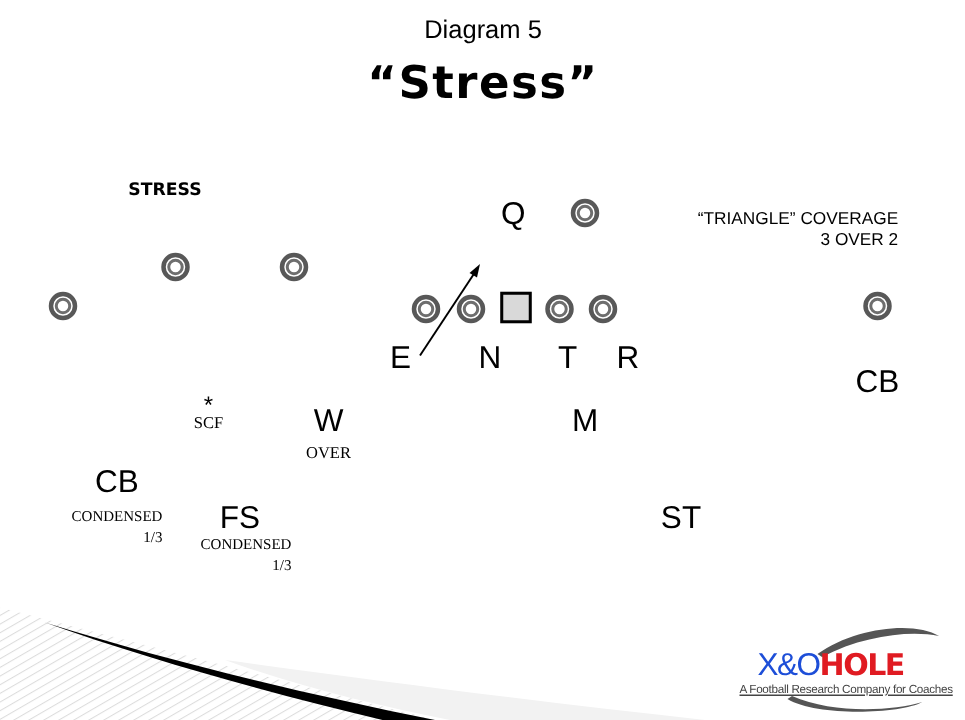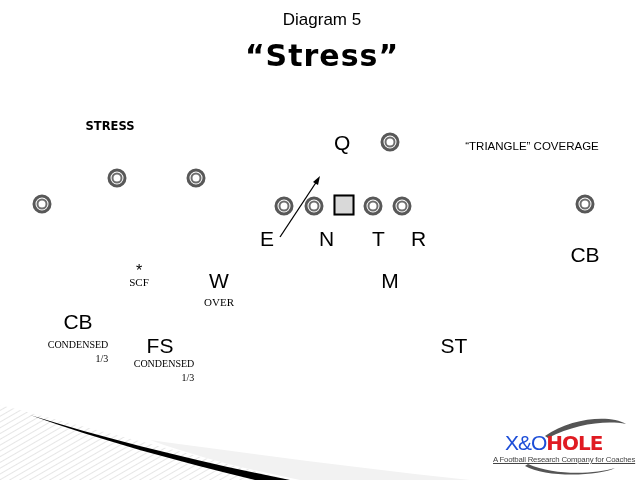--- a/index.html
+++ b/index.html
@@ -46,20 +46,21 @@
   <path d="M545,436 C570,418 610,414 626,424 C606,420 575,424 548,438 Z" fill="#555"></path>
   <path d="M525,466 C545,478 600,476 615,468 C595,474 555,476 528,464 Z" fill="#555"></path>
 </svg>
 
 <div class="abs center subtitle" style="left:322px; top:10px;">Diagram 5</div>
 <div class="abs center title" style="left:322px; top:38px;">“Stress”</div>
 
 <div class="abs center note-bold" style="left:110px; top:119px;">STRESS</div>
 <div class="abs center note" style="left:532px; top:119px;margin-top:20px;">
   <div>“TRIANGLE”  COVERAGE</div>
+  <div>3 OVER 2</div>
 </div>
 
 <div class="player" style="left:42px; top:204px;"></div>
 <div class="player" style="left:117px; top:178px;"></div>
 <div class="player" style="left:196px; top:178px;"></div>
 <div class="player" style="left:284px; top:206px;"></div>
 <div class="player" style="left:314px; top:206px;"></div>
 <div class="center-sq" style="left:344px; top:205px;"></div>
 <div class="player" style="left:373px; top:206px;"></div>
 <div class="player" style="left:402px; top:206px;"></div>

